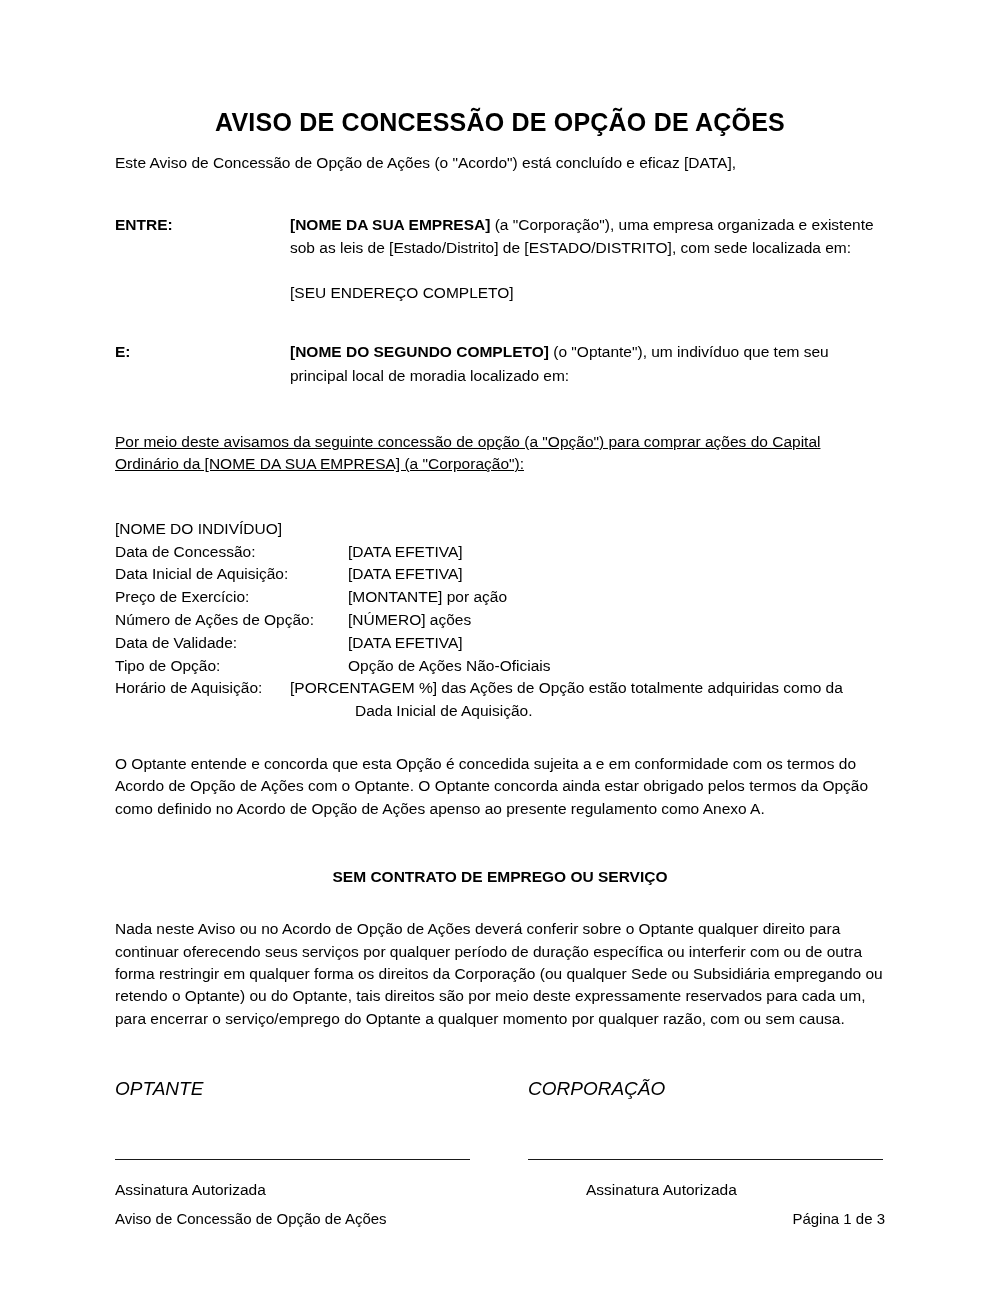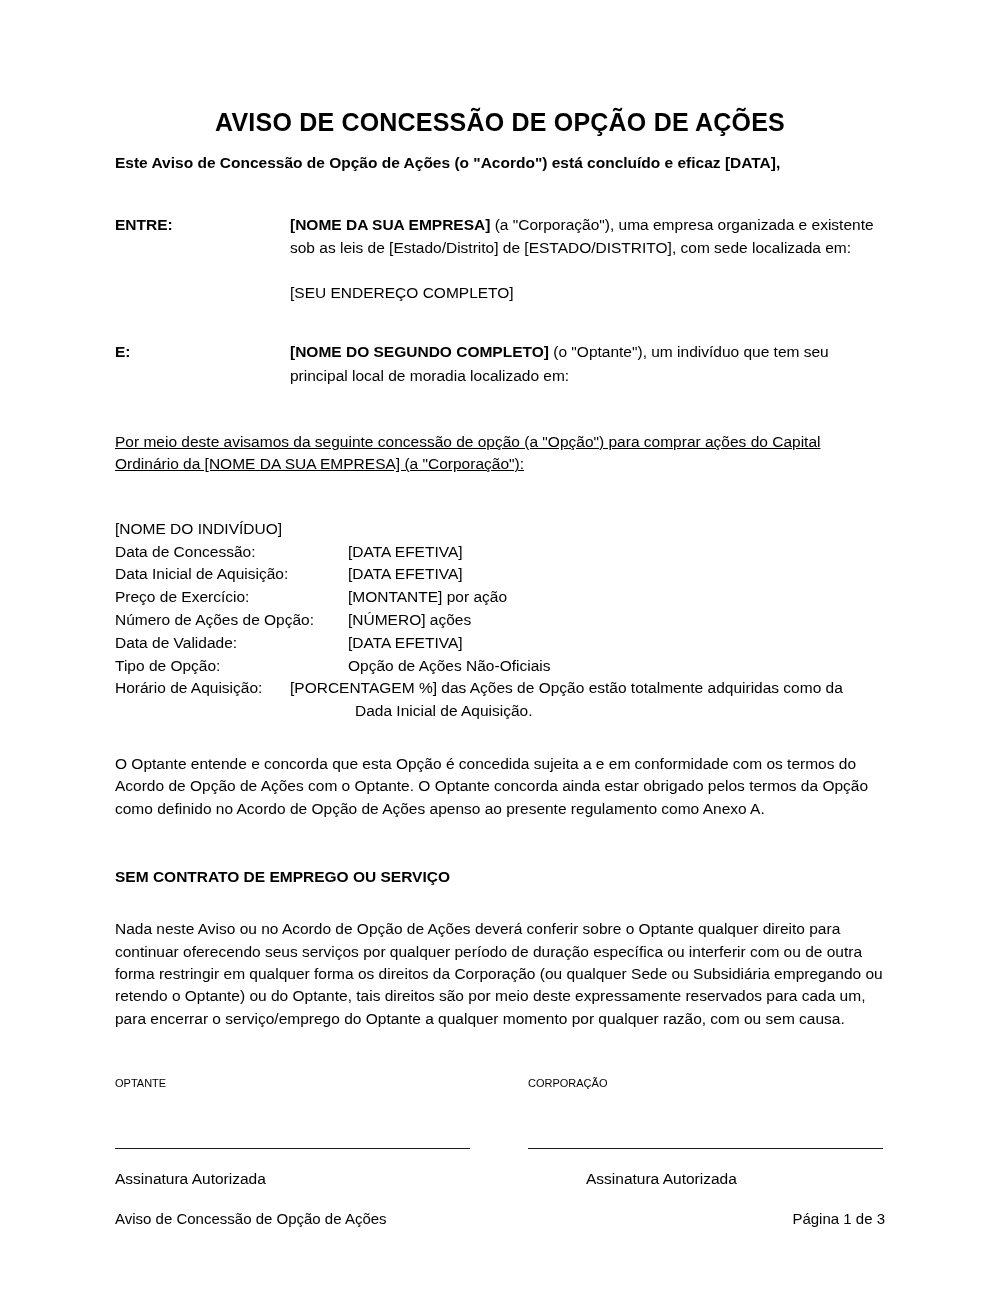--- a/index.html
+++ b/index.html
@@ -36,21 +36,20 @@
     font-weight: bold;
     letter-spacing: 0.2px;
     margin: 0;
     padding-top: 108px;
     line-height: 1.15;
   }
 
   .intro {
     font-size: 15.5px;
     line-height: 1.45;
-    font-weight: bold;
   }
 
   .party {
     display: flex;
     margin-top: 38px;
     font-size: 15.5px;
     line-height: 1.5;
   }
   .party.second { margin-top: 36px; }
   .party-label {
@@ -106,38 +105,40 @@
     font-size: 15.5px;
     line-height: 1.45;
     margin-top: 30px;
   }
 
   .section-heading {
     font-size: 15.5px;
     font-weight: bold;
     margin-top: 46px;
     line-height: 1.4;
+    text-align: center;
   }
 
   .sig-area {
     margin-top: 46px;
   }
   .sig-cols {
     display: flex;
   }
   .sig-col {
     width: 355px;
     flex: 0 0 355px;
   }
   .sig-col.right {
     margin-left: 58px;
   }
   .sig-heading {
-    font-size: 11px;
+    font-size: 19px;
     line-height: 1.4;
+    font-style: italic;
   }
   .sig-line {
     border-top: 1.6px solid #1a1a1a;
     margin-top: 56px;
     width: 355px;
   }
   .sig-caption {
     font-size: 15.5px;
     margin-top: 20px;
     line-height: 1.35;

